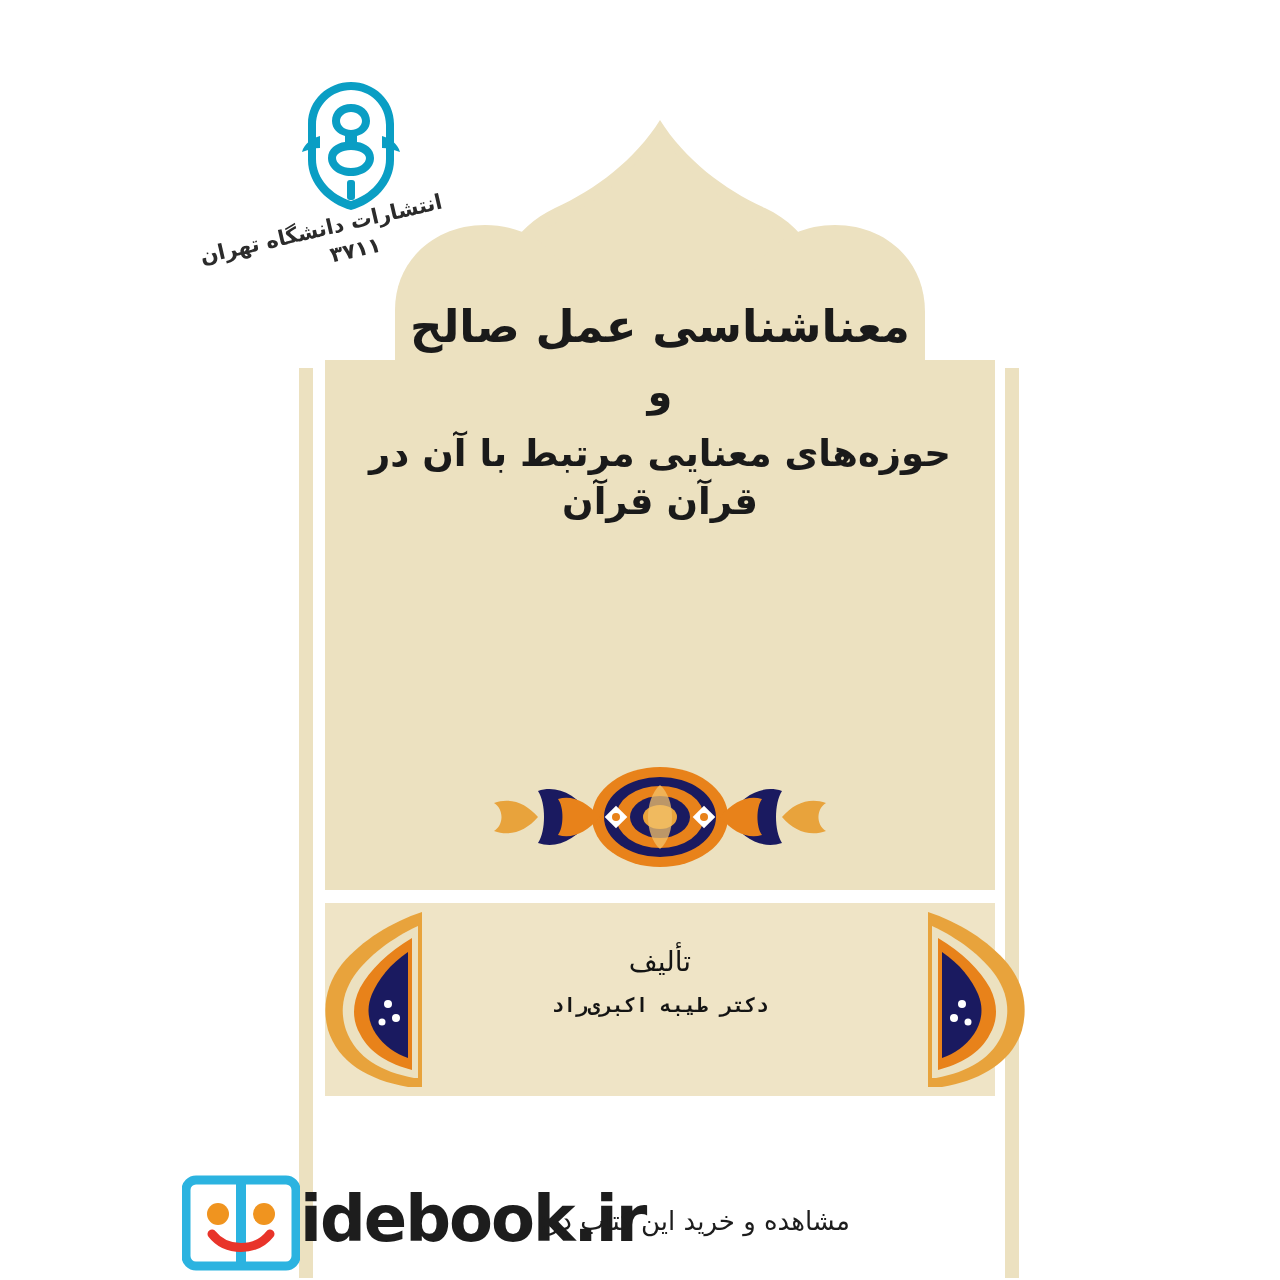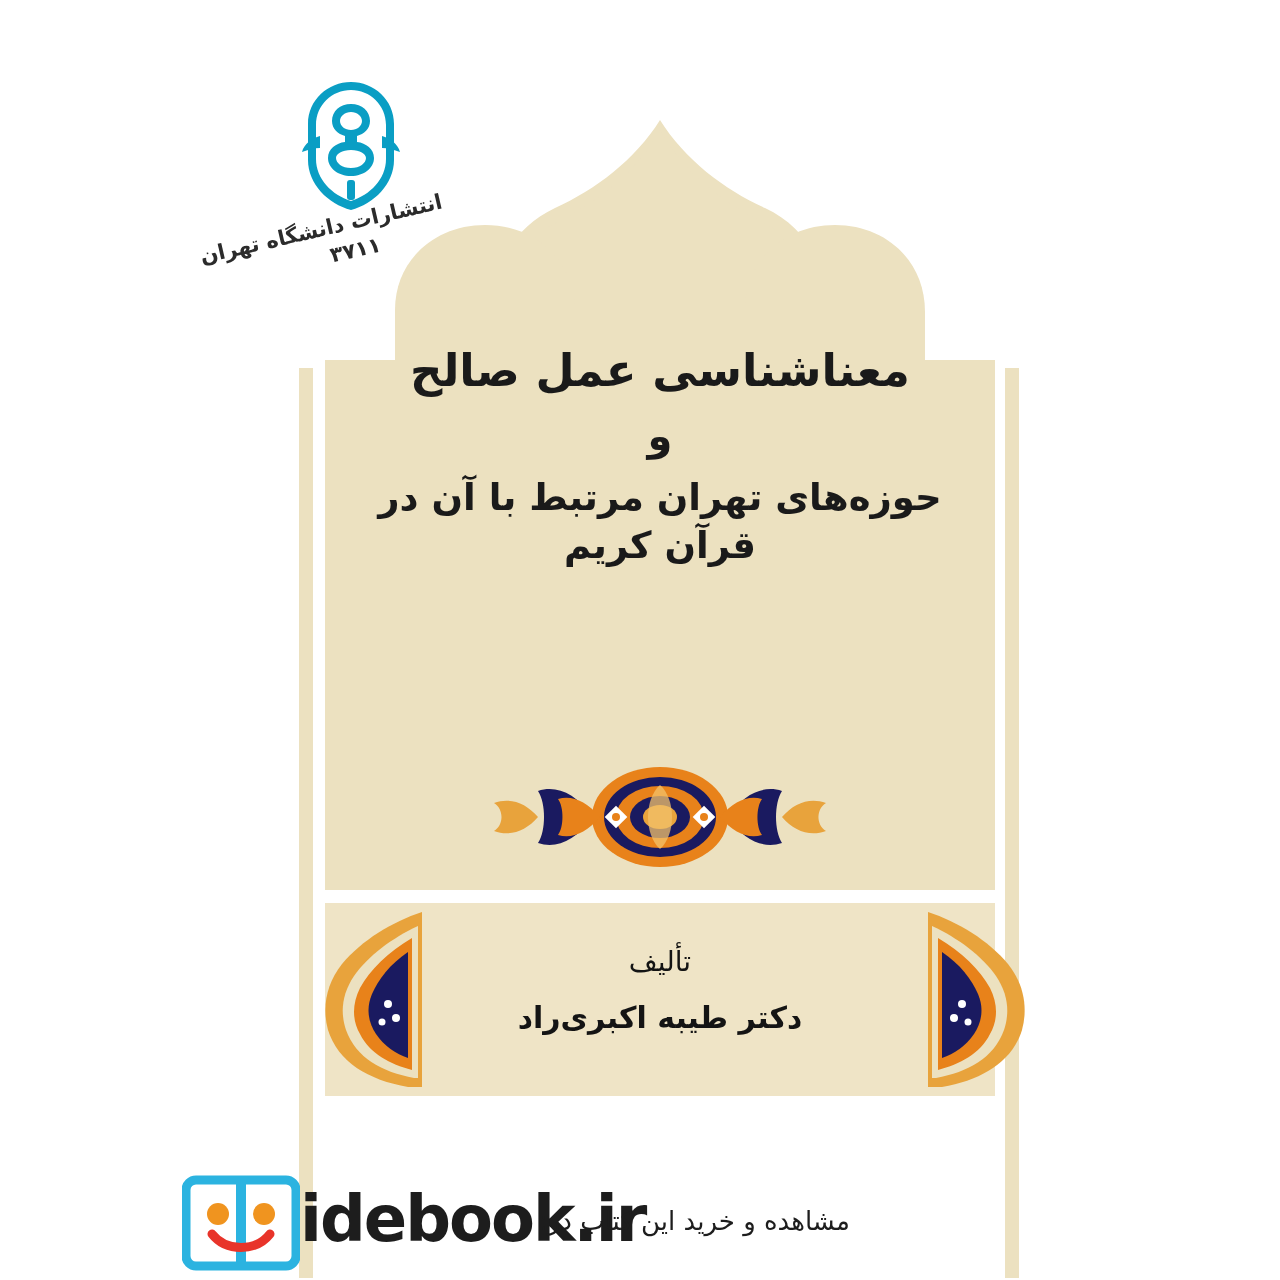--- a/index.html
+++ b/index.html
@@ -85,21 +85,20 @@
     text-align: center;
     color: #1a1a1a;
     font-family: "DejaVu Sans", sans-serif;
     font-weight: bold;
     direction: rtl;
   }
   .title-line1 {
     font-size: 45px;
     line-height: 1.2;
     letter-spacing: -1px;
-    margin-top: 44px;
   }
   .title-conj {
     font-size: 40px;
     line-height: 1.9;
   }
   .title-line2 {
     font-size: 37px;
     line-height: 1.3;
     letter-spacing: -1px;
   }
@@ -132,23 +131,24 @@
     direction: rtl;
     color: #141414;
     font-family: "DejaVu Sans", sans-serif;
   }
   .author-role {
     font-size: 28px;
     font-weight: normal;
     line-height: 1.6;
   }
   .author-name {
-    font-size: 30px;
+    font-size: 20px;
     font-weight: bold;
     line-height: 2.2;
+    font-family: Liberation Mono, monospace;
   }
   .corner-orn {
     position: absolute;
     width: 100px;
     height: 175px;
   }
   .corner-orn.right { left: 928px; top: 912px; }
   .corner-orn.left  { left: 322px; top: 912px; }
 
   
@@ -252,21 +252,21 @@
       <rect x="0" y="240" width="670" height="530" fill="#ece1c0"></rect>
     </svg>
   </div>
 
   <div class="rail rail-left"></div>
   <div class="rail rail-right"></div>
 
   <div class="title-block">
     <div class="title-line1">معناشناسی عمل صالح</div>
     <div class="title-conj">و</div>
-    <div class="title-line2">حوزه‌های تهران مرتبط با آن در قرآن کریم</div>
+    <div class="title-line2">حوزه‌های معنایی مرتبط با آن در قرآن قرآن</div>
   </div>
 
   <div class="ornament">
     <svg width="360" height="105" viewBox="0 0 360 105" xmlns="http://www.w3.org/2000/svg">
       <g>
 
         <ellipse cx="180" cy="52" rx="68" ry="50" fill="#e8821a"></ellipse>
         <ellipse cx="180" cy="52" rx="56" ry="40" fill="#1a1a60"></ellipse>
         <ellipse cx="180" cy="52" rx="44" ry="31" fill="#e8821a"></ellipse>
         <ellipse cx="180" cy="52" rx="30" ry="21" fill="#1a1a60"></ellipse>

